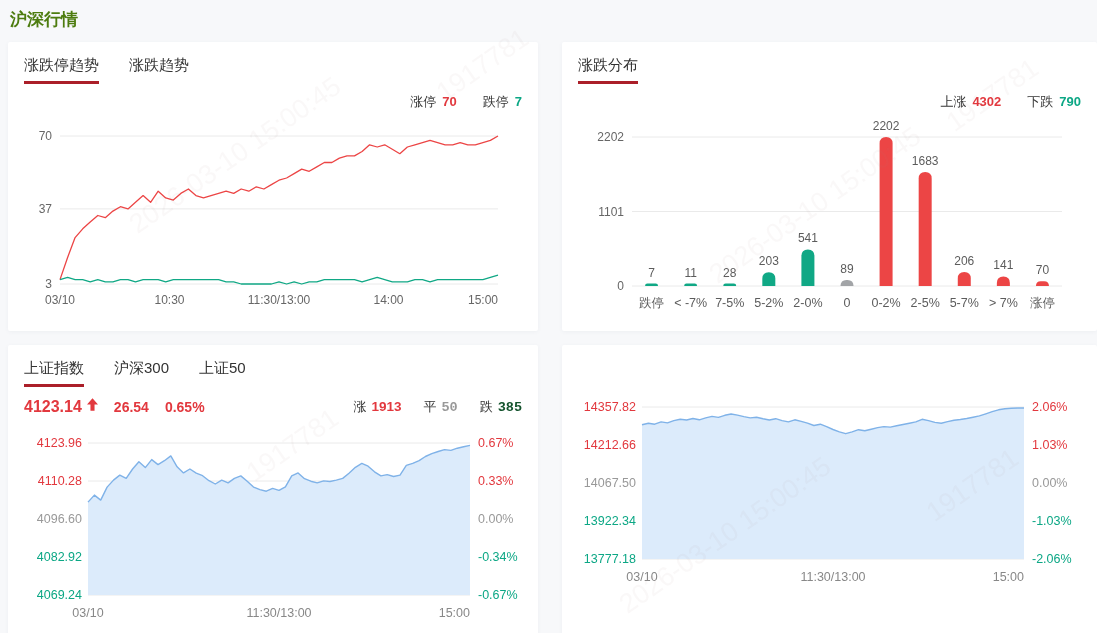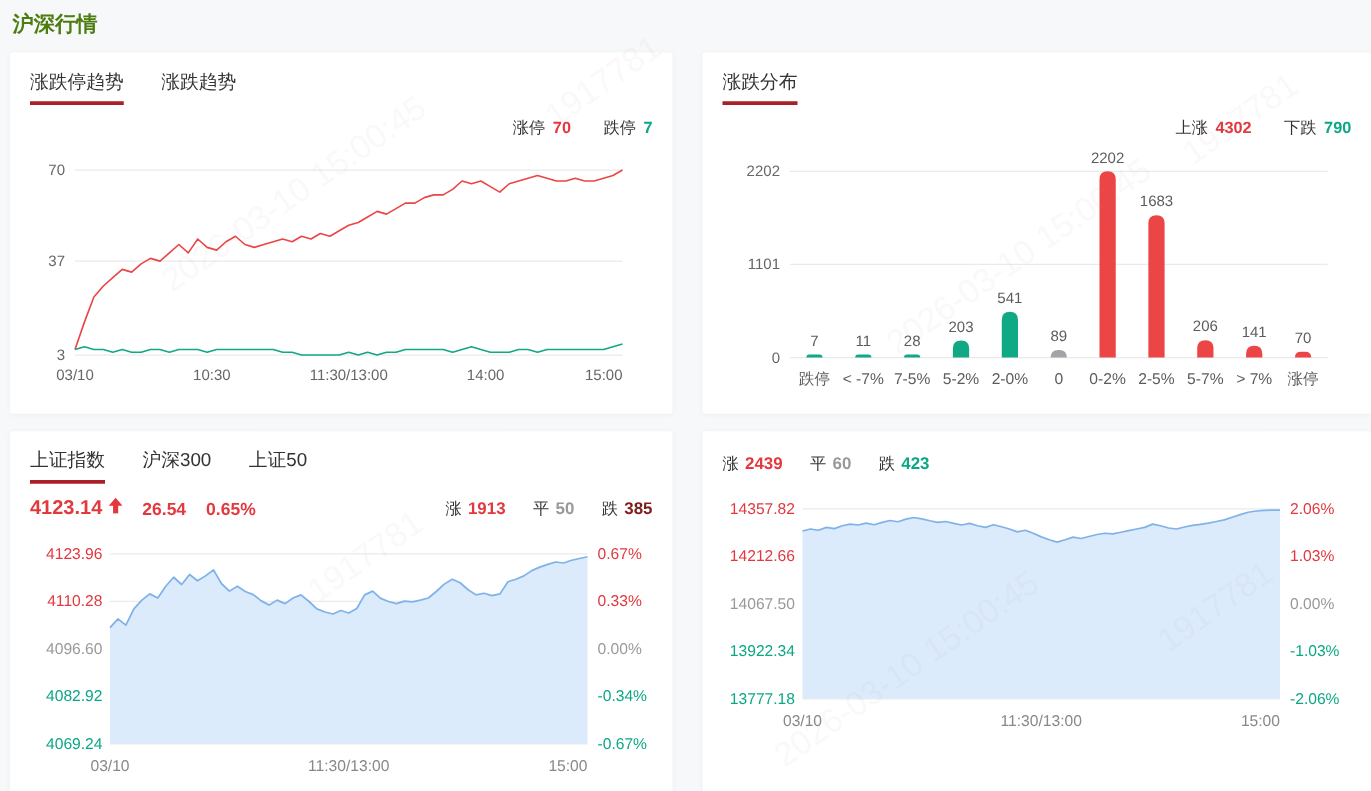--- a/index.html
+++ b/index.html
@@ -138,22 +138,22 @@
             <span>4123.14</span>
             <svg width="11" height="13" viewBox="0 0 14 16">
               <path d="M7 0 L14 8 L9.6 8 L9.6 16 L4.4 16 L4.4 8 L0 8 Z" fill="currentColor"></path>
             </svg>
           </span>
           <span class="change">26.54</span>
           <span class="pct">0.65%</span>
         </div>
         <div class="stats-right">
             <span><span class="count-label">涨</span><span class="count-value" style="color: rgb(226, 56, 62);">1913</span></span>
-            <span><span class="count-label">平</span><span class="count-value" style="color: rgb(153, 153, 153);">50</span></span>
-            <span><span class="count-label">跌</span><span class="count-value" style="color: #7f1d1d;">385</span></span>
+            <span><span class="count-label">平</span><span class="count-value" style="color: rgb(153, 153, 153); font-family: Liberation Mono, monospace;">50</span></span>
+            <span><span class="count-label">跌</span><span class="count-value" style="color: #14532d; font-family: Liberation Mono, monospace;">385</span></span>
           </div>
       </div>
       <svg id="sh-svg" width="498" height="200" viewBox="0 0 498 200">
           <g>
             <line x1="64" x2="446" y1="20" y2="20" stroke="#eaeaea" stroke-width="1"></line>
             <text x="58" y="24" text-anchor="end" fill="#e2383e" font-size="12.5">4123.96</text>
             <text x="454" y="24" text-anchor="start" fill="#e2383e" font-size="12.5">0.67%</text>
             <line x1="64" x2="446" y1="58" y2="58" stroke="#eaeaea" stroke-width="1"></line>
             <text x="58" y="62" text-anchor="end" fill="#e2383e" font-size="12.5">4110.28</text>
             <text x="454" y="62" text-anchor="start" fill="#e2383e" font-size="12.5">0.33%</text>
@@ -170,25 +170,20 @@
           <polygon points="64.0,79.1 70.4,72.1 76.7,77.1 83.1,64.1 89.5,57.1 95.8,52.1 102.2,55.4 108.6,46.0 114.9,38.8 121.3,44.6 127.7,36.6 134.0,41.6 140.4,37.7 146.8,32.9 153.1,43.8 159.5,49.9 165.9,46.0 172.2,50.2 178.6,52.7 185.0,57.7 191.3,61.0 197.7,57.1 204.1,59.9 210.4,55.4 216.8,52.9 223.2,58.2 229.5,64.1 235.9,66.6 242.3,68.2 248.6,65.4 255.0,67.4 261.4,63.8 267.7,52.9 274.1,49.9 280.5,55.7 286.8,58.2 293.2,59.9 299.6,57.9 305.9,58.5 312.3,57.1 318.7,55.4 325.0,50.2 331.4,44.3 337.8,40.4 344.1,43.2 350.5,48.8 356.9,52.9 363.2,51.6 369.6,53.5 376.0,52.1 382.3,42.4 388.7,40.4 395.1,37.7 401.4,33.5 407.8,30.7 414.2,28.5 420.5,26.6 426.9,27.4 433.3,25.2 439.6,23.8 446.0,22.4 446,172 64,172" fill="#dcebfb"></polygon>
           <polyline points="64.0,79.1 70.4,72.1 76.7,77.1 83.1,64.1 89.5,57.1 95.8,52.1 102.2,55.4 108.6,46.0 114.9,38.8 121.3,44.6 127.7,36.6 134.0,41.6 140.4,37.7 146.8,32.9 153.1,43.8 159.5,49.9 165.9,46.0 172.2,50.2 178.6,52.7 185.0,57.7 191.3,61.0 197.7,57.1 204.1,59.9 210.4,55.4 216.8,52.9 223.2,58.2 229.5,64.1 235.9,66.6 242.3,68.2 248.6,65.4 255.0,67.4 261.4,63.8 267.7,52.9 274.1,49.9 280.5,55.7 286.8,58.2 293.2,59.9 299.6,57.9 305.9,58.5 312.3,57.1 318.7,55.4 325.0,50.2 331.4,44.3 337.8,40.4 344.1,43.2 350.5,48.8 356.9,52.9 363.2,51.6 369.6,53.5 376.0,52.1 382.3,42.4 388.7,40.4 395.1,37.7 401.4,33.5 407.8,30.7 414.2,28.5 420.5,26.6 426.9,27.4 433.3,25.2 439.6,23.8 446.0,22.4" fill="none" stroke="#7fb2e8" stroke-width="1.4" stroke-linejoin="round"></polyline>
           <text x="64" y="194" text-anchor="middle" fill="#888" font-size="12.5">03/10</text>
           <text x="255" y="194" text-anchor="middle" fill="#888" font-size="12.5">11:30/13:00</text>
           <text x="446" y="194" text-anchor="end" fill="#888" font-size="12.5">15:00</text>
         </svg>
     </section>
 
     <section class="panel bottom">
       <div class="stats-row">
-        <div class="stats-right">
-            <span><span class="count-label">涨</span><span class="count-value" style="color: rgb(226, 56, 62);">2439</span></span>
-            <span><span class="count-label">平</span><span class="count-value" style="color: rgb(153, 153, 153);">60</span></span>
-            <span><span class="count-label">跌</span><span class="count-value" style="color: rgb(12, 167, 133);">423</span></span>
-          </div>
       </div>
       <svg id="sz-svg" width="498" height="200" viewBox="0 0 498 200">
           <g>
             <line x1="64" x2="446" y1="20" y2="20" stroke="#eaeaea" stroke-width="1"></line>
             <text x="58" y="24" text-anchor="end" fill="#e2383e" font-size="12.5">14357.82</text>
             <text x="454" y="24" text-anchor="start" fill="#e2383e" font-size="12.5">2.06%</text>
             <line x1="64" x2="446" y1="58" y2="58" stroke="#eaeaea" stroke-width="1"></line>
             <text x="58" y="62" text-anchor="end" fill="#e2383e" font-size="12.5">14212.66</text>
             <text x="454" y="62" text-anchor="start" fill="#e2383e" font-size="12.5">1.03%</text>
             <line x1="64" x2="446" y1="96" y2="96" stroke="#eaeaea" stroke-width="1"></line>

